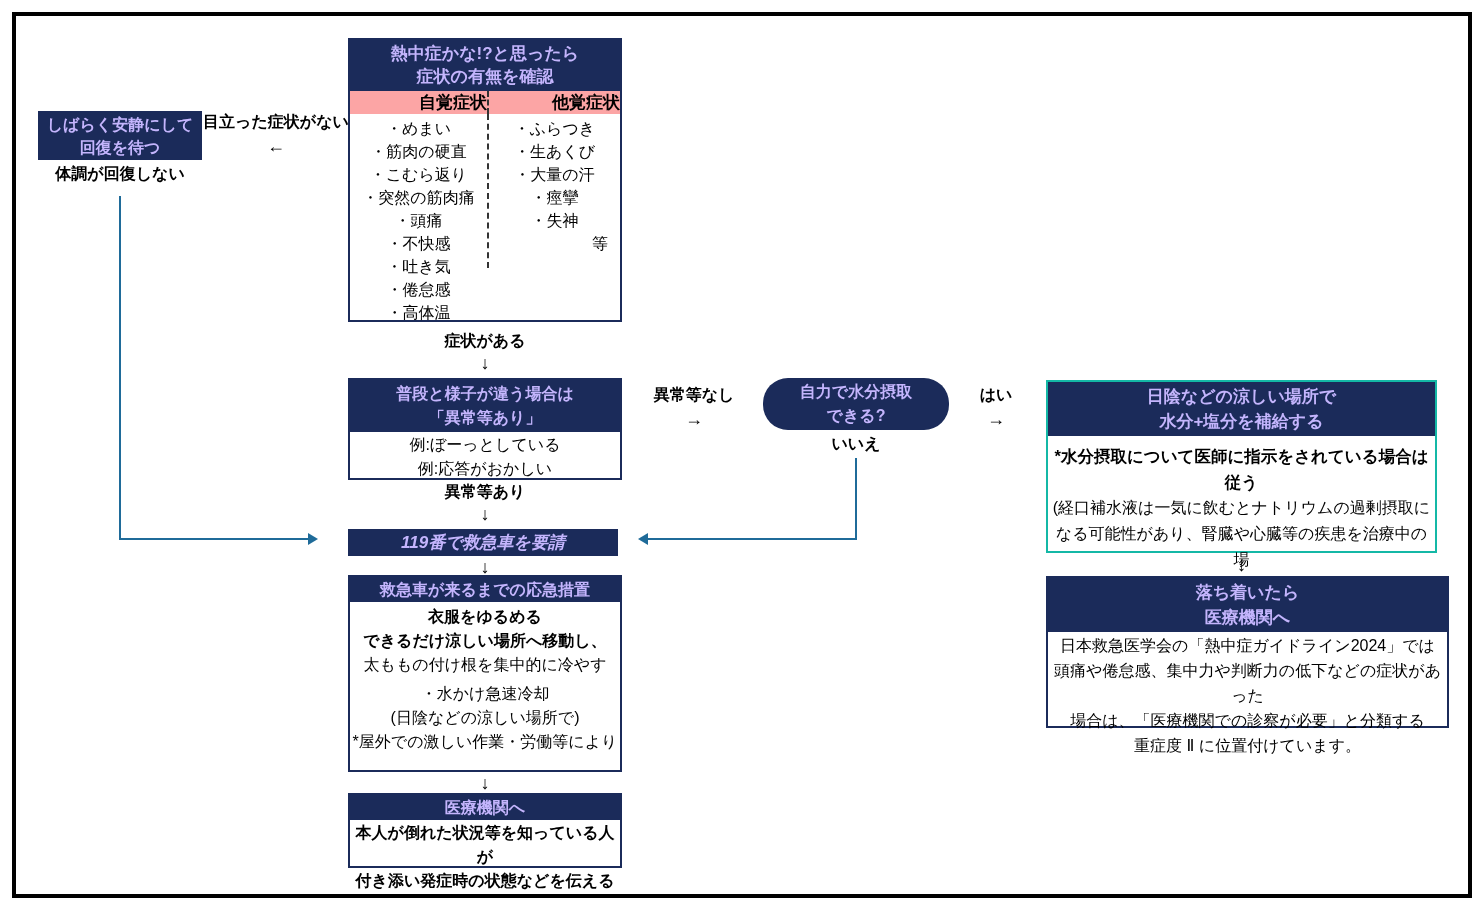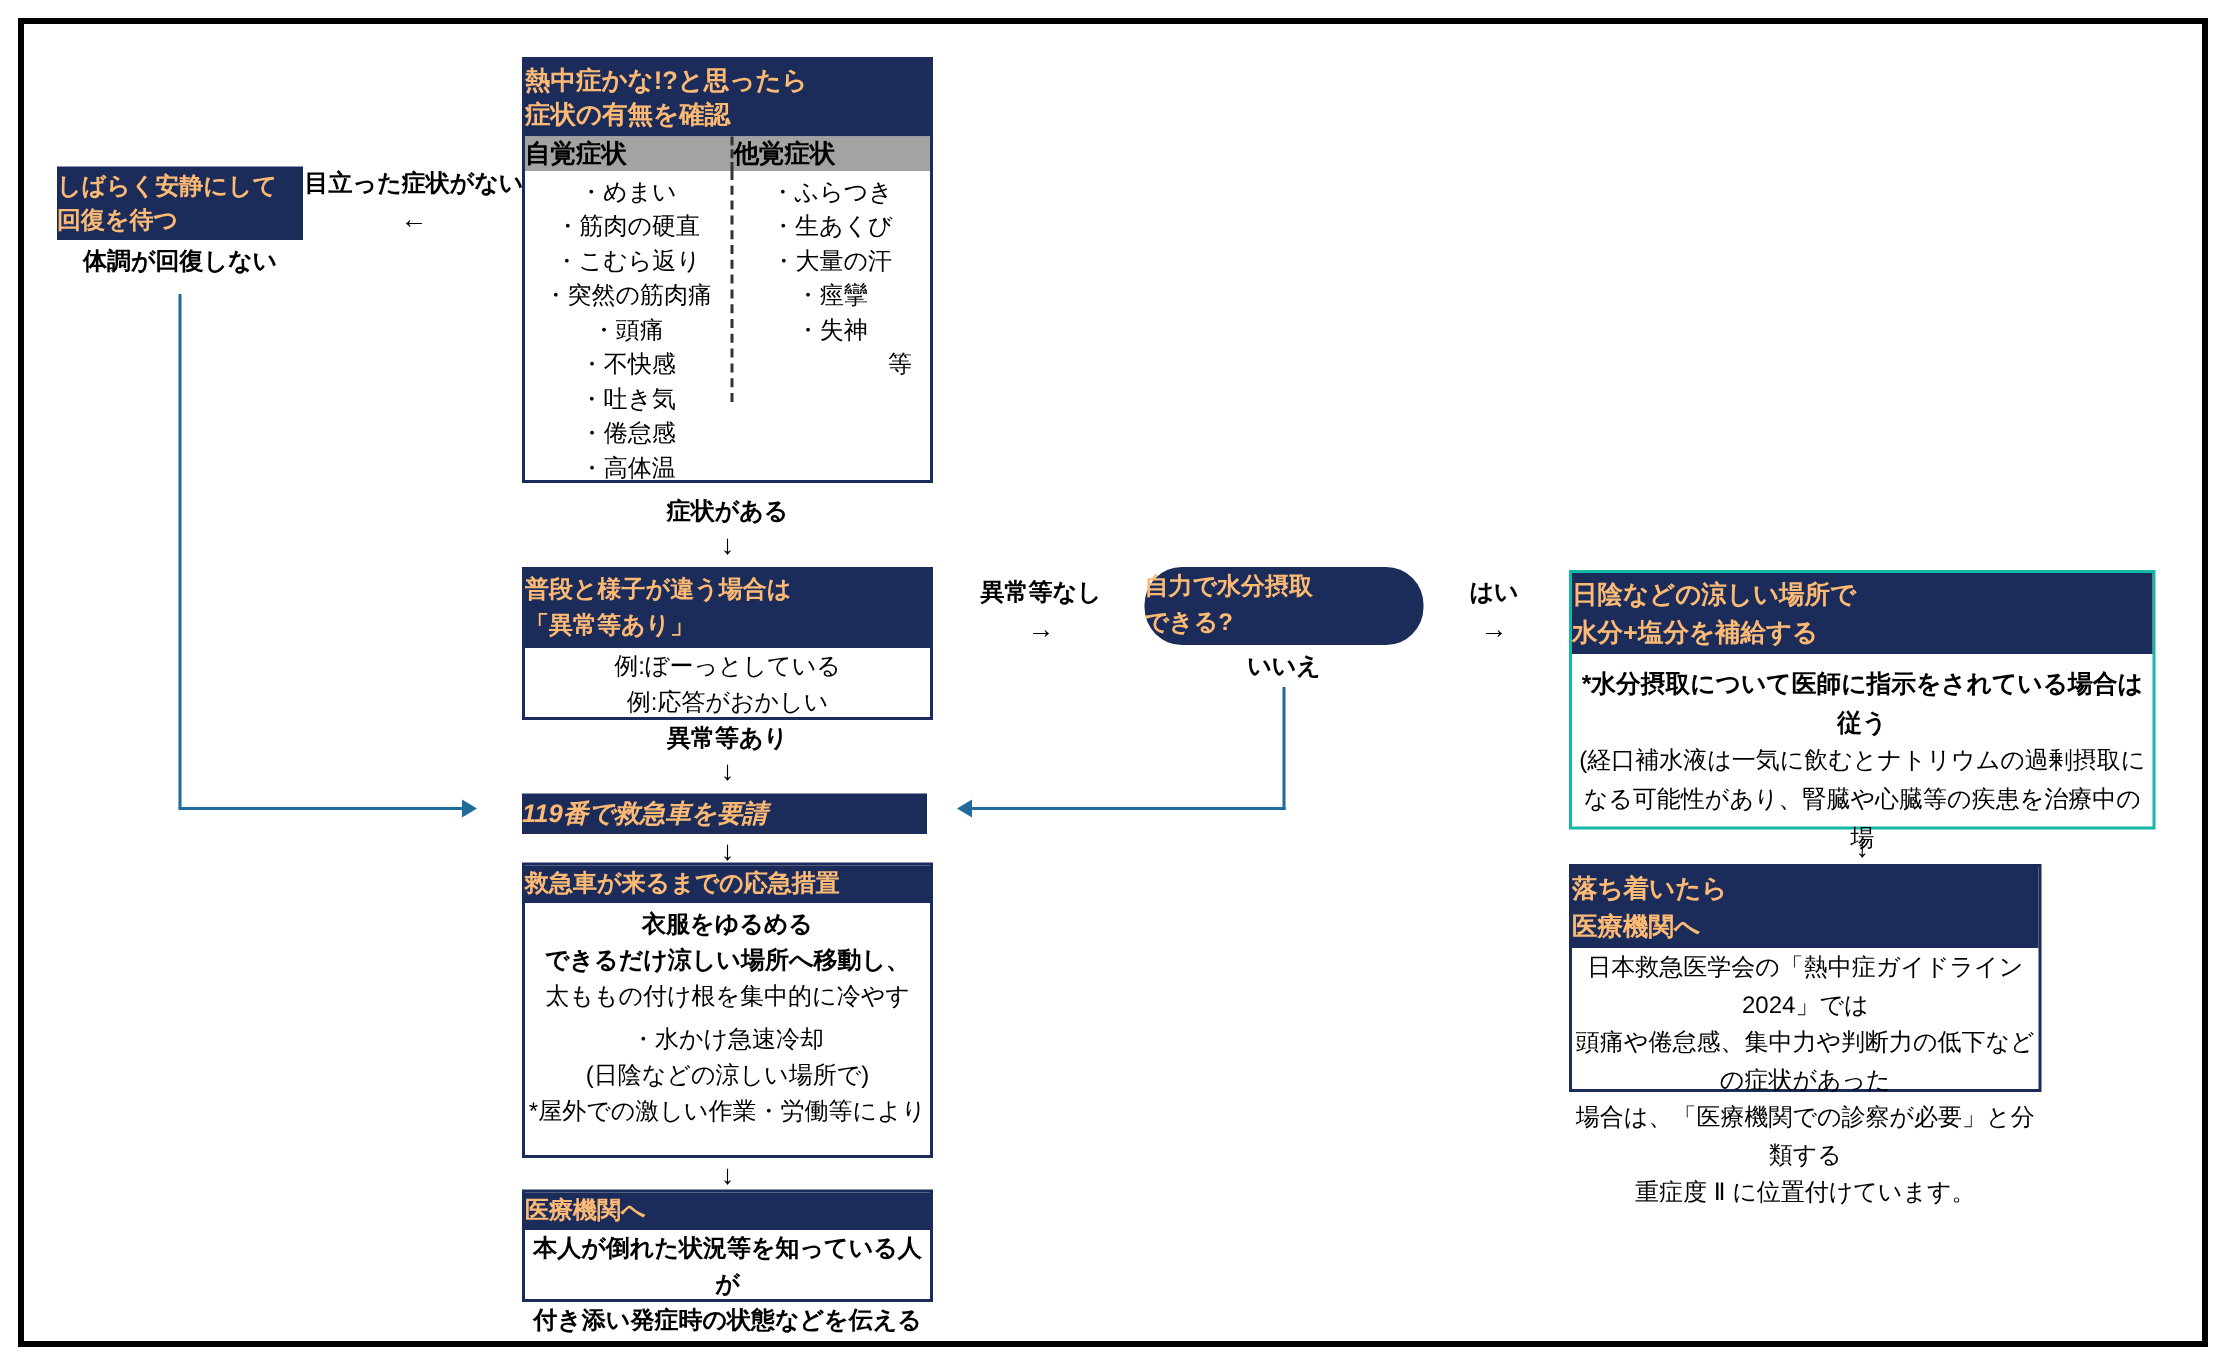--- a/index.html
+++ b/index.html
@@ -3,32 +3,32 @@
 <meta charset="utf-8">
 <style>
   html,body{margin:0;padding:0;background:#fff;}
   #canvas{
     position:relative;width:1484px;height:910px;background:#fff;
     font-family:"Liberation Sans","DejaVu Sans",sans-serif;
     color:#000;overflow:hidden;
   }
   .abs{position:absolute;box-sizing:border-box;}
   .outer-border{border:4px solid #000;}
-  .navy{background:#1b2b5a;color:#fdba74;font-weight:bold;}
+  .navy{background:#1b2b5a;color:#c4b5fd;font-weight:bold;text-align:center;}
   .boxed{border:2px solid #1b2b5a;background:#fff;}
   .boxed-black{border:2px solid #14b8a6;background:#fff;}
   .ctr{text-align:center;}
   .bold{font-weight:bold;}
   .fs16{font-size:16px;}
   .fs17{font-size:17px;}
   .lh23{line-height:23px;}
   .lh24{line-height:24px;}
   .lh25{line-height:25px;}
   .lh26{line-height:26px;}
-  .band{background:#a3a3a3;display:flex;font-weight:bold;text-align:left;}
+  .band{background:#fca5a5;display:flex;font-weight:bold;text-align:right;}
   .cols{display:flex;}
   .col{text-align:center;}
   .col-right-divider{border-left:2px dashed #333;}
   .vline,.hline{background:#1f6b99;}
   .ah{width:0;height:0;border-style:solid;}
   .ah-right{border-width:6px 0 6px 10px;border-color:transparent transparent transparent #1f6b99;}
   .ah-left{border-width:6px 10px 6px 0;border-color:transparent #1f6b99 transparent transparent;}
   .arrow-glyph{font-size:18px;font-weight:bold;text-align:center;line-height:20px;}
 </style>
 </head>
@@ -155,21 +155,21 @@
     <div class="ctr fs16 lh26" style="padding-top:7px;">
       <div class="bold" style="font-size:16.5px;">*水分摂取について医師に指示をされている場合は従う</div>
       <div>(経口補水液は一気に飲むとナトリウムの過剰摂取に</div>
       <div>なる可能性があり、腎臓や心臓等の疾患を治療中の場</div>
       <div>合は注意が必要なため)</div>
     </div>
   </div>
 
   <div class="abs arrow-glyph" style="left:1046px;top:555px;width:391px;">↓</div>
 
-  <div class="abs boxed" style="left:1046px;top:576px;width:315px;height:152px;">
+  <div class="abs boxed" style="left:1046px;top:576px;width:403px;height:152px;">
     <div class="navy fs17 lh25" style="height:52px;padding-top:2px;">
       <div>落ち着いたら</div>
       <div>医療機関へ</div>
     </div>
     <div class="ctr fs16 lh25" style="padding-top:1px;">
       <div>日本救急医学会の「熱中症ガイドライン2024」では</div>
       <div>頭痛や倦怠感、集中力や判断力の低下などの症状があった</div>
       <div>場合は、「医療機関での診察が必要」と分類する</div>
       <div>重症度 Ⅱ に位置付けています。</div>
     </div>

